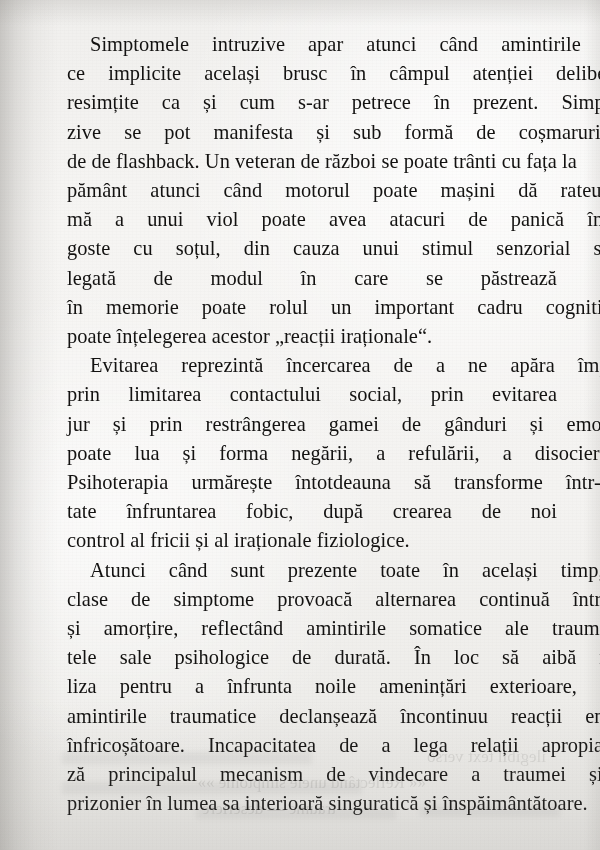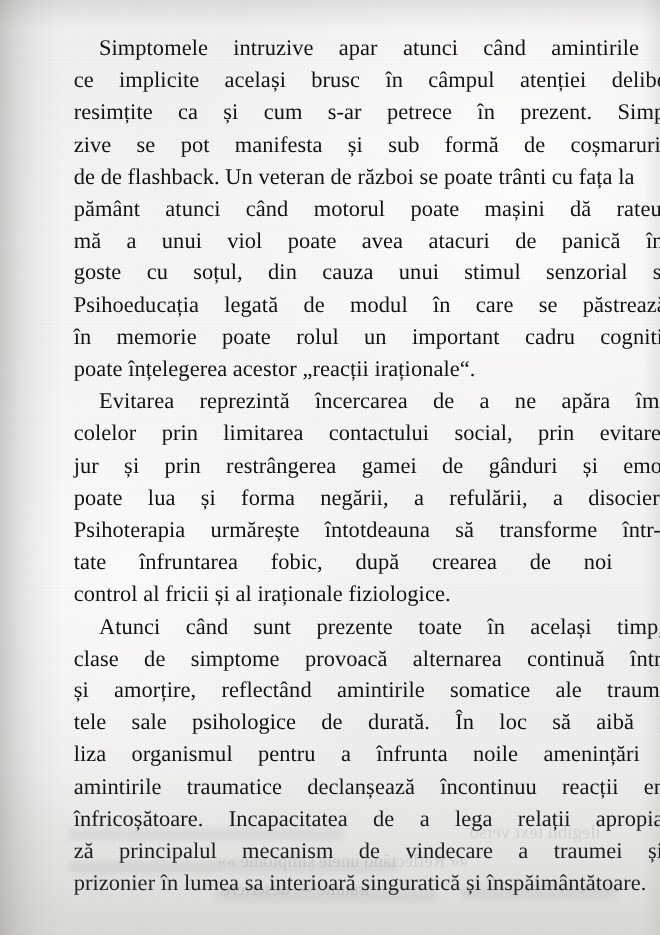--- a/index.html
+++ b/index.html
@@ -229,21 +229,20 @@
           <span>soțul,</span>
           <span>din</span>
           <span>cauza</span>
           <span>unui</span>
           <span>stimul</span>
           <span>senzorial</span>
           <span>sau</span>
         </span>
       <span class="line just">
 
-      <span>Psihoeducația</span>
           <span>legată</span>
           <span>de</span>
           <span>modul</span>
           <span>în</span>
           <span>care</span>
           <span>se</span>
           <span>păstrează</span>
         </span>
       <span class="line just">
 
@@ -266,21 +265,20 @@
           <span>reprezintă</span>
           <span>încercarea</span>
           <span>de</span>
           <span>a</span>
           <span>ne</span>
           <span>apăra</span>
           <span>împotriva</span>
         </span>
       <span class="line just">
 
-      <span>colelor</span>
           <span>prin</span>
           <span>limitarea</span>
           <span>contactului</span>
           <span>social,</span>
           <span>prin</span>
           <span>evitarea</span>
         </span>
       <span class="line just">
 
       <span>jur</span>
@@ -368,21 +366,20 @@
           <span>durată.</span>
           <span>În</span>
           <span>loc</span>
           <span>să</span>
           <span>aibă</span>
           <span>rolul</span>
         </span>
       <span class="line just">
 
       <span>liza</span>
-          <span>organismul</span>
           <span>pentru</span>
           <span>a</span>
           <span>înfrunta</span>
           <span>noile</span>
           <span>amenințări</span>
           <span>exterioare,</span>
         </span>
       <span class="line just">
 
       <span>amintirile</span>

